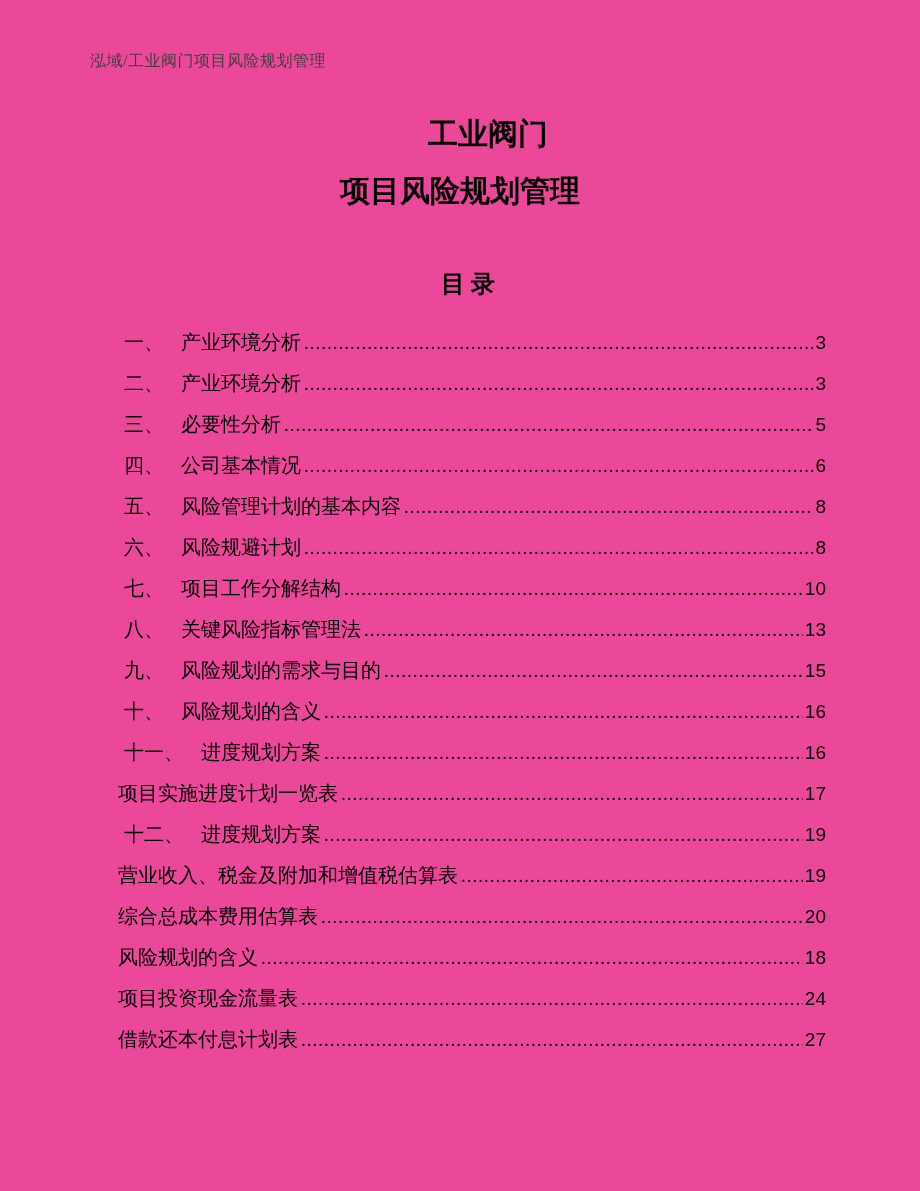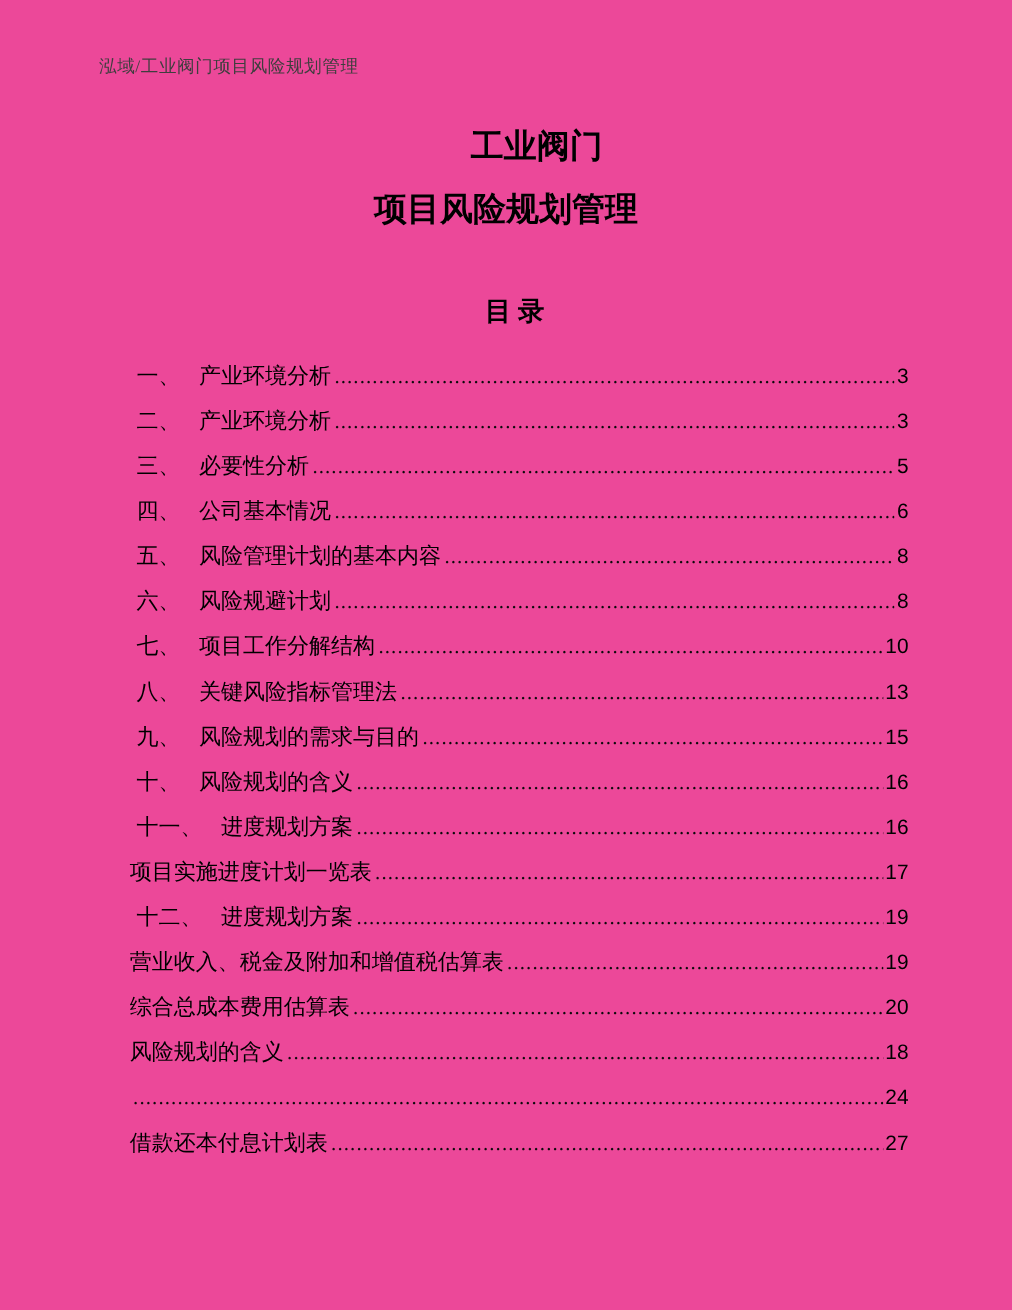--- a/index.html
+++ b/index.html
@@ -199,20 +199,21 @@
     <span class="toc-page">20</span>
   </div>
       <div class="toc-row">
 
     <span class="toc-title">风险规划的含义</span>
     <span class="toc-dots">................................................................................................................................................................................................................................................</span>
     <span class="toc-page">18</span>
   </div>
       <div class="toc-row">
 
+    <span class="toc-title">项目投资现金流量表</span>
     <span class="toc-dots">................................................................................................................................................................................................................................................</span>
     <span class="toc-page">24</span>
   </div>
       <div class="toc-row">
 
     <span class="toc-title">借款还本付息计划表</span>
     <span class="toc-dots">................................................................................................................................................................................................................................................</span>
     <span class="toc-page">27</span>
   </div>
     </div>

